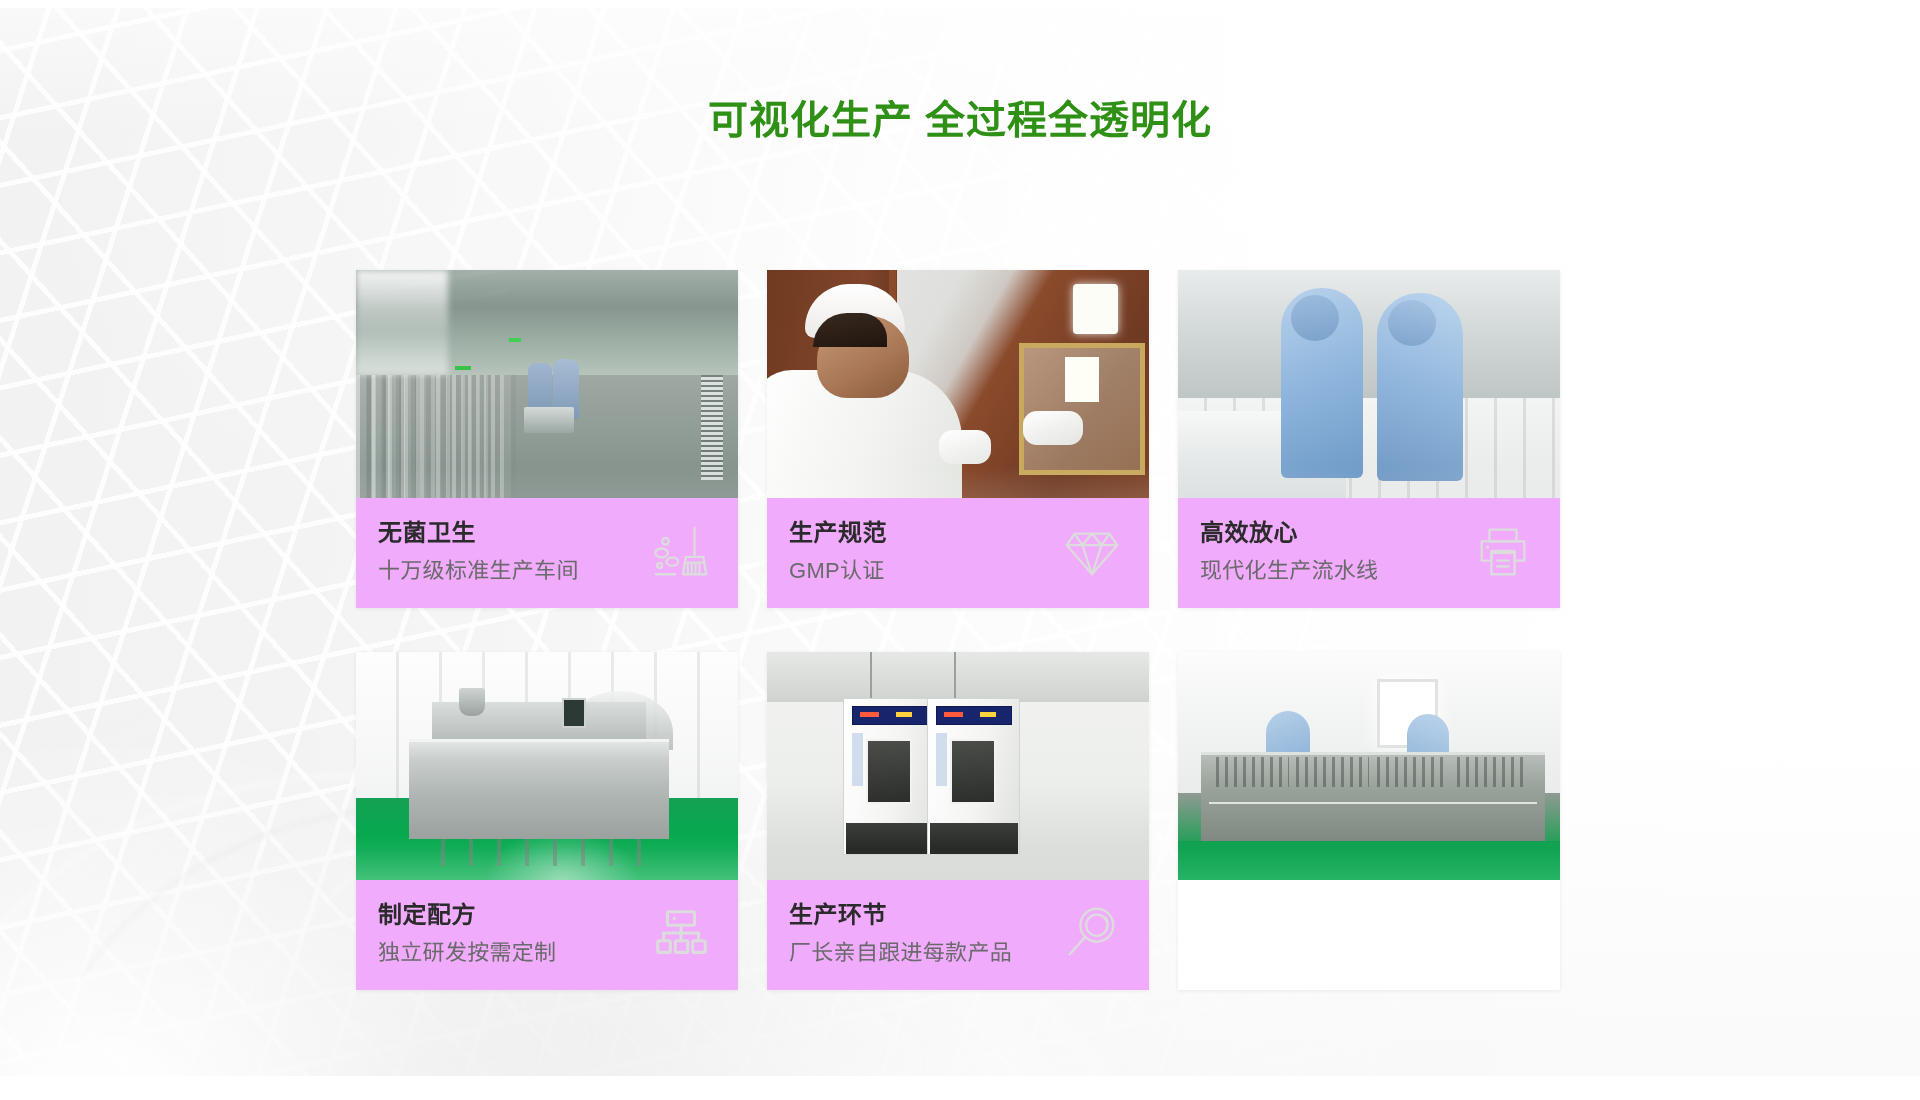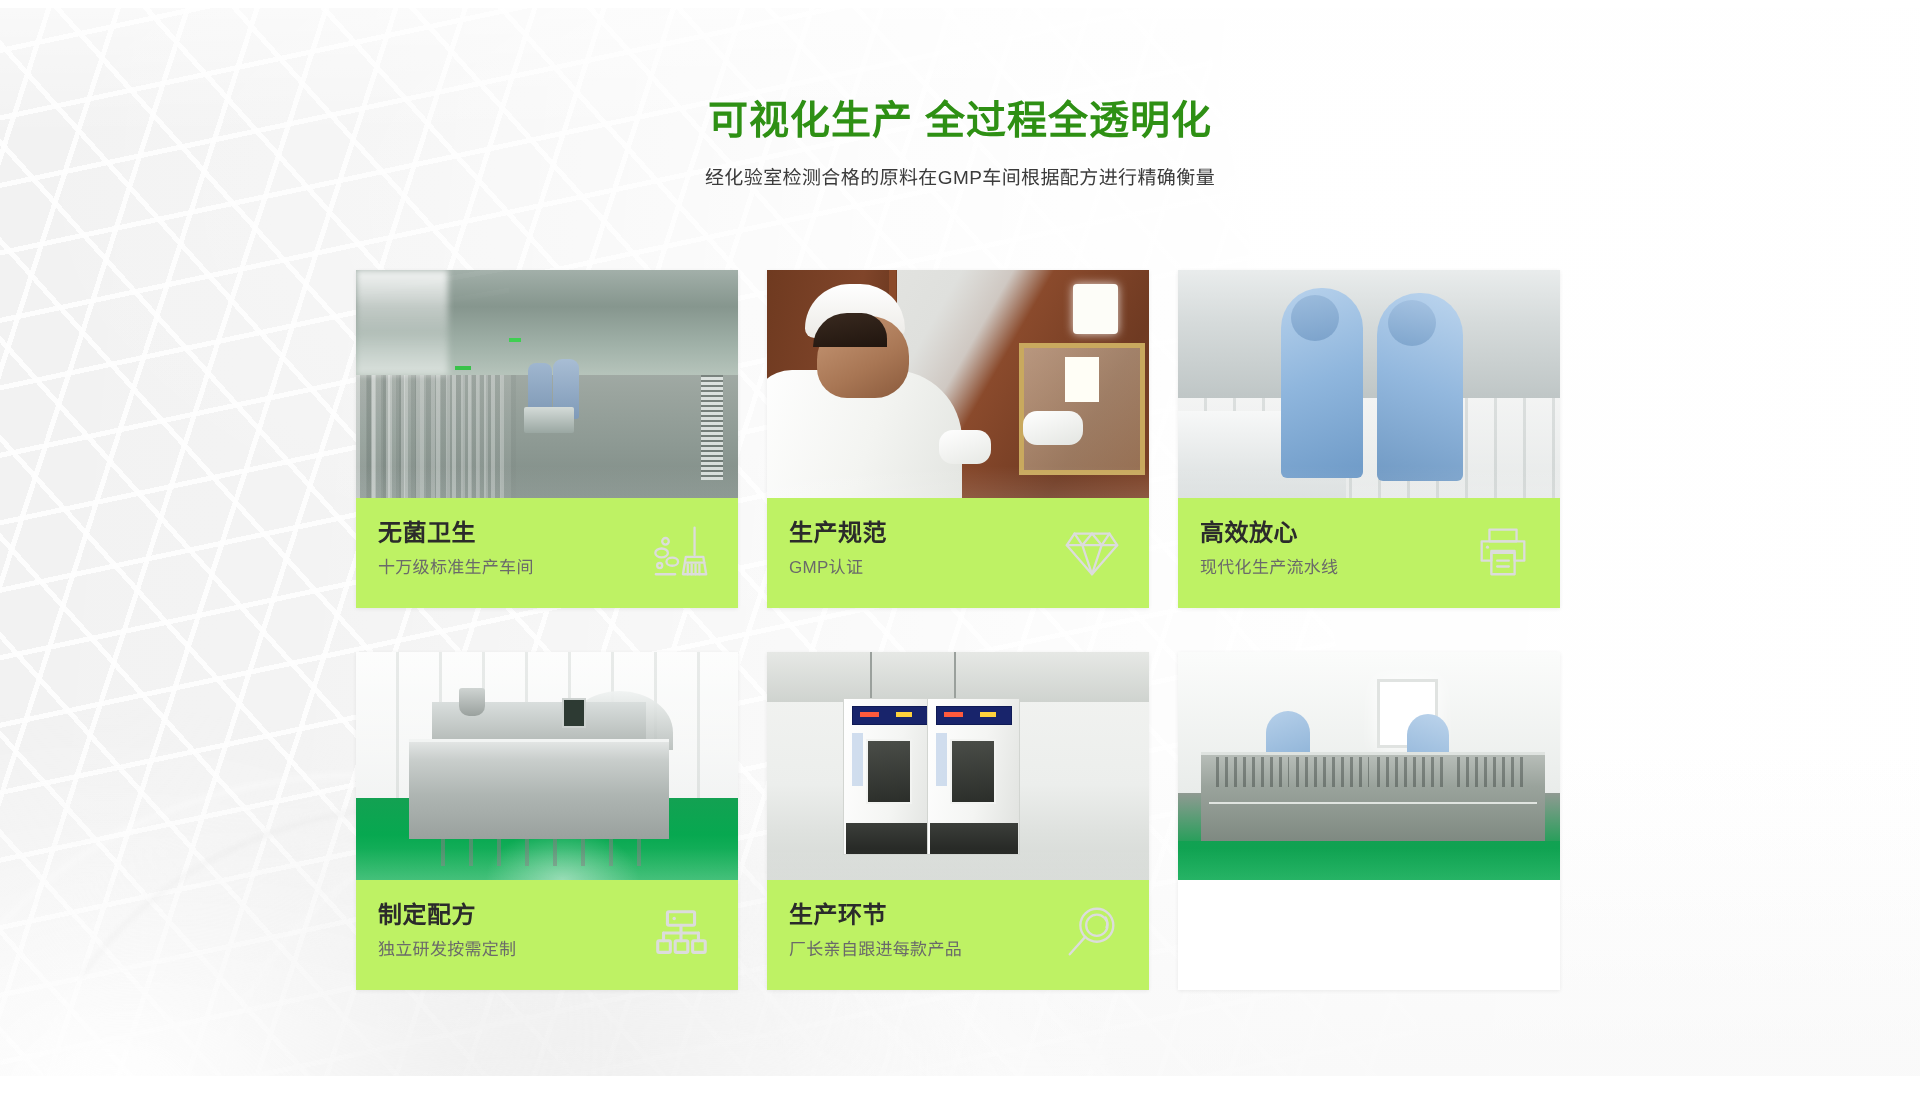--- a/index.html
+++ b/index.html
@@ -149,32 +149,32 @@
     height: 228px;
     overflow: hidden;
     background: #cfd3d0;
   }
   .card-photo .ph { position: absolute; inset: 0; }
 
   .card-caption {
     position: relative;
     height: 110px;
     padding: 20px 22px 0 22px;
-    background: #bef264;
+    background: #f0abfc;
   }
   .card-title {
     font-size: 24px;
     font-weight: 700;
     color: #2b2b2b;
     letter-spacing: .5px;
     line-height: 1.25;
   }
   .card-desc {
     margin-top: 9px;
-    font-size: 17px;
+    font-size: 22px;
     font-weight: 400;
     color: #6a6a6a;
     letter-spacing: .3px;
     line-height: 1.3;
   }
   .card-icon {
     position: absolute;
     right: 26px;
     top: 22px;
     width: 62px;
@@ -348,21 +348,20 @@
     <div class="bg-wash"></div>
     <div class="bg-silk">
       <div class="bg-silk-line sl1"></div>
       <div class="bg-silk-line sl2"></div>
       <div class="bg-silk-line sl3"></div>
     </div>
   </div>
 
   <div class="heading-block">
     <div class="main-title">可视化生产 全过程全透明化</div>
-    <div class="sub-title">经化验室检测合格的原料在GMP车间根据配方进行精确衡量</div>
   </div>
 
   <div class="grid">
 
     <div class="card">
       <div class="card-photo p1-base">
         <div class="ph p1-wall-l"></div>
         <div class="ph p1-wall-r"></div>
         <div class="ph p1-ceil"></div>
         <div class="ph p1-lights"></div>

